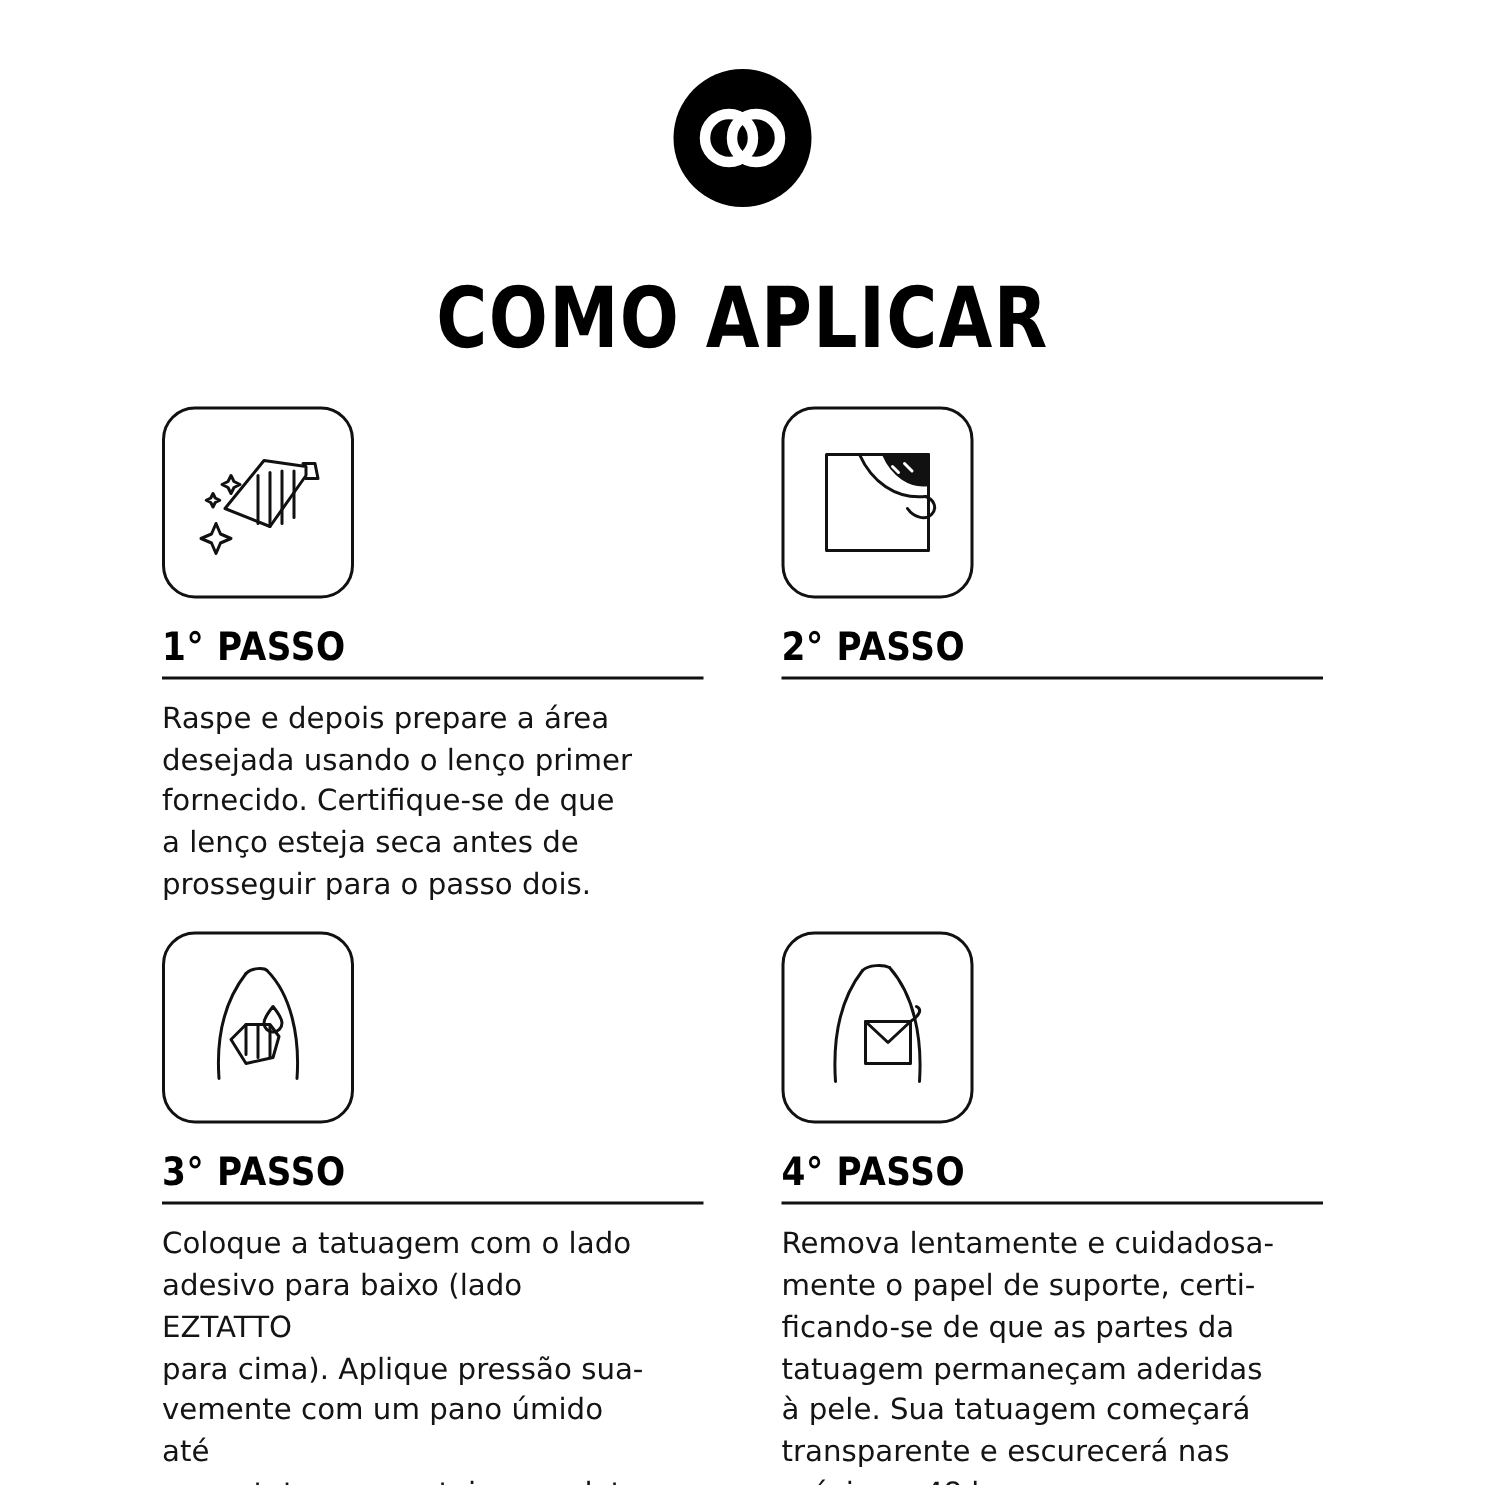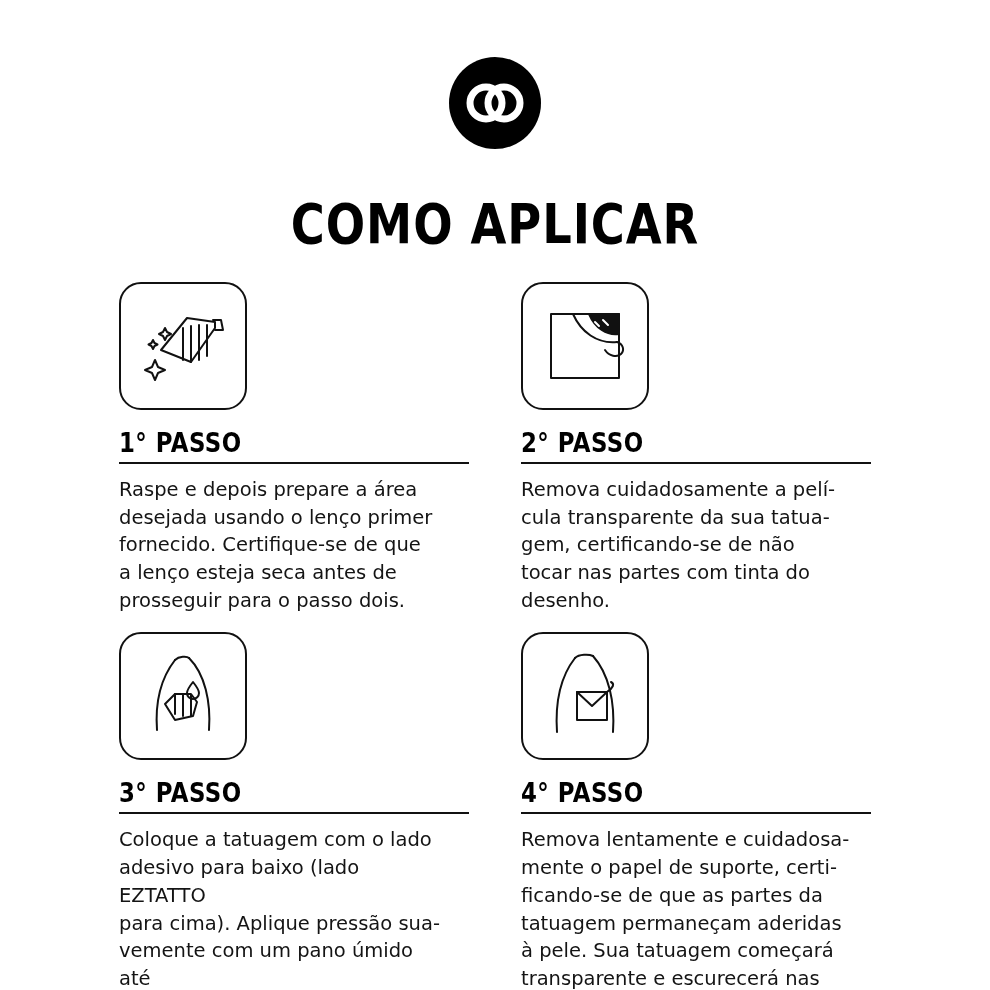--- a/index.html
+++ b/index.html
@@ -14,21 +14,21 @@
     background: #ffffff;
     font-family: "DejaVu Sans", sans-serif;
     color: #111111;
     overflow: hidden;
   }
 
   .page {
     position: relative;
     width: 990px;
     height: 990px;
-    padding: 15px;
+    padding: 4px;
   }
 
   
   .logo-wrap {
     display: flex;
     justify-content: center;
     align-items: center;
     padding-top: 42px;
   }
   .logo-badge {
@@ -161,25 +161,20 @@
             <path d="M40 20 C48 38 64 50 84 48" stroke="#111111"></path>
 
             <path d="M84 48 C90 50 92 56 88 60 C84 64 76 62 72 56"></path>
 
             <path d="M62 28 l4 4 M70 26 l5 5" stroke="#ffffff"></path>
           </g>
         </svg>
       </div>
       <div class="step-heading">2° PASSO</div>
       <div class="heading-rule"></div>
-      <div class="step-body">Remova cuidadosamente a pelí-
-cula transparente da sua tatua-
-gem, certificando-se de não
-tocar nas partes com tinta do
-desenho.</div>
     </div>
 
     <div class="step">
       <div class="icon-box">
         <svg width="104" height="104" viewBox="0 0 104 104" aria-hidden="true">
           <g fill="none" stroke="#111111" stroke-width="2" stroke-linecap="round" stroke-linejoin="round">
 
             <path d="M26 86 C24 58 30 34 44 16"></path>
             <path d="M78 86 C80 58 74 30 58 14"></path>
             <path d="M44 16 C48 12 56 12 58 14"></path>

